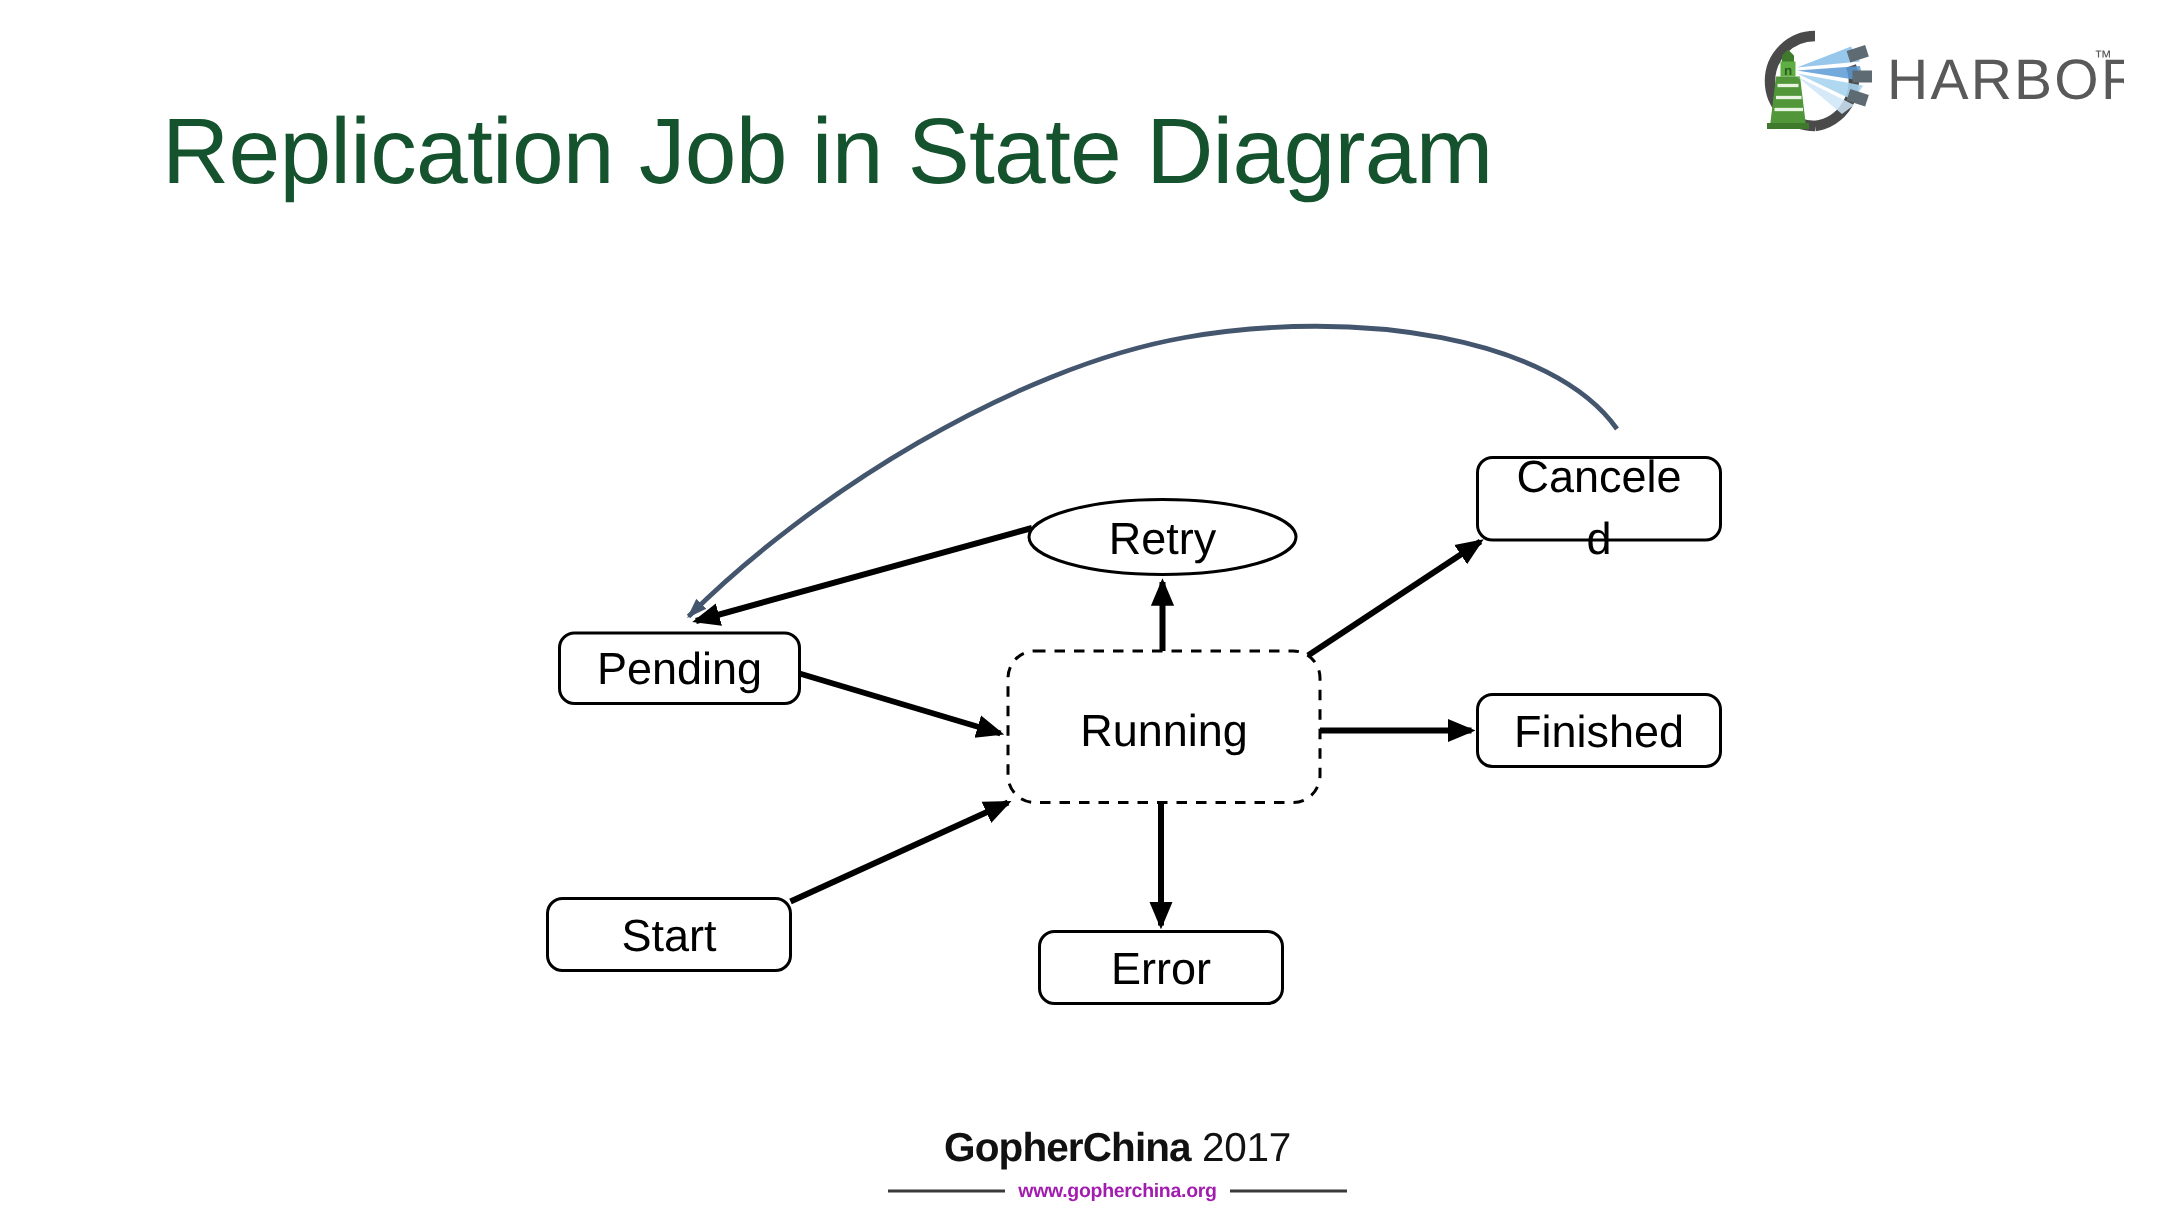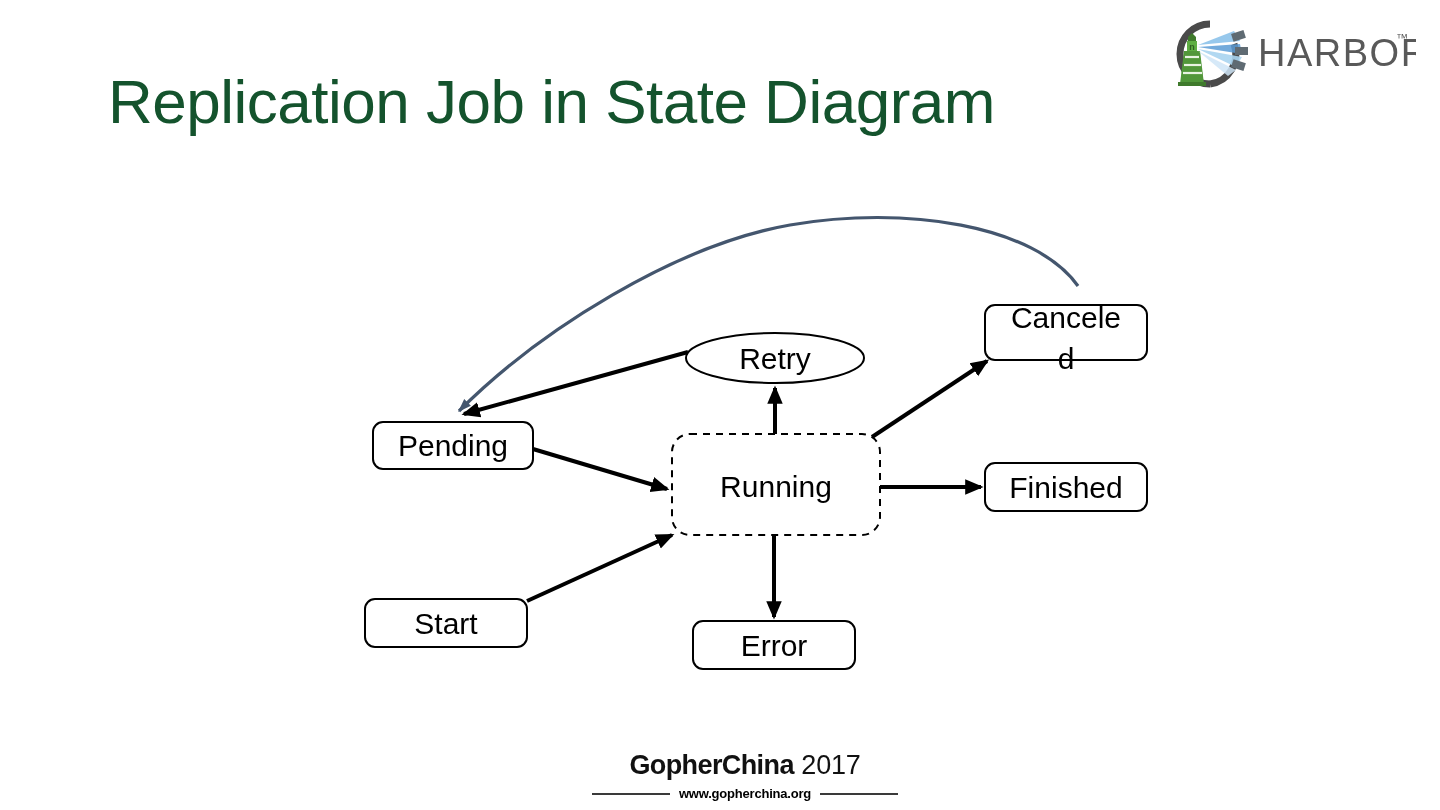--- a/index.html
+++ b/index.html
@@ -110,21 +110,21 @@
   #footer-url-row .rule {
     display: block;
     width: 78px;
     height: 2px;
     background: #3a3a3a;
   }
   #footer-url {
     font-family: "Liberation Sans", sans-serif;
     font-size: 13px;
     font-weight: bold;
-    color: #000000;
+    color: #a21caf;
     white-space: nowrap;
     letter-spacing: -0.2px;
   }
 </style>
 </head>
 <body>
 
 <div id="slide">
 
   <div id="slide-title">Replication Job in State Diagram</div>

